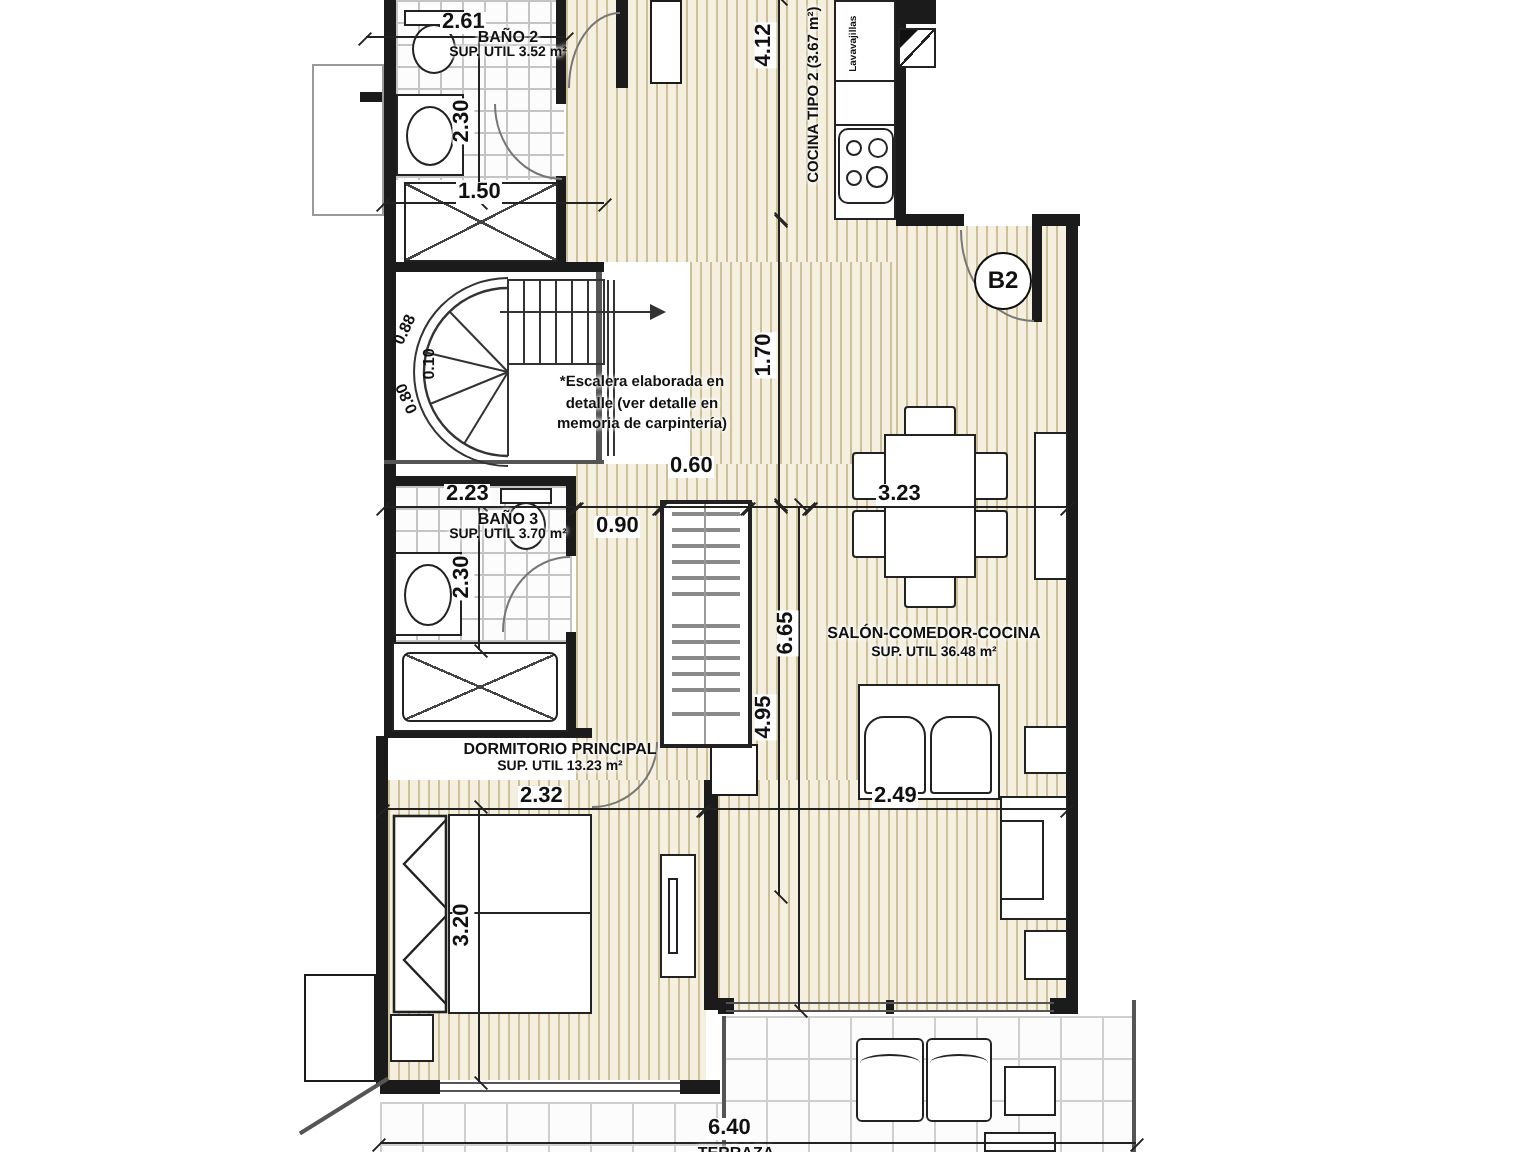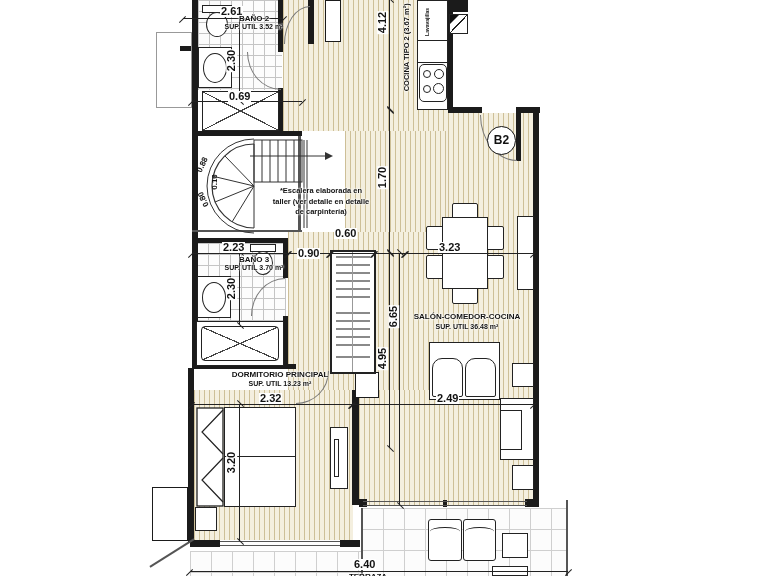--- a/index.html
+++ b/index.html
@@ -205,23 +205,23 @@
   <div class="dimh" style="left:190px;top:571px;width:378px;"></div>
   <div class="dimv" style="left:239px;top:18px;height:83px;"></div>
   <div class="dimv" style="left:239px;top:253px;height:72px;"></div>
   <div class="dimv" style="left:239px;top:404px;height:137px;"></div>
   <div class="dimv" style="left:389px;top:0;height:110px;"></div>
   <div class="dimv" style="left:389px;top:110px;height:143px;"></div>
   <div class="dimv" style="left:389px;top:253px;height:195px;"></div>
   <div class="dimv" style="left:399px;top:253px;height:252px;"></div>
 
   <div class="dlab" style="left:220px;top:6px;">2.61</div>
-  <div class="dlab" style="left:228px;top:91px;">0.69</div>
+  <div class="dlab" style="left:228px;top:91px;">1.50</div>
   <div class="dlab" style="left:222px;top:242px;">2.23</div>
-  <div class="dlab" style="left:297px;top:248px;text-align:right;">0.90</div>
+  <div class="dlab" style="left:297px;top:258px;text-align:right;">0.90</div>
   <div class="dlab" style="left:334px;top:228px;">0.60</div>
   <div class="dlab" style="left:438px;top:242px;">3.23</div>
   <div class="dlab" style="left:259px;top:393px;">2.32</div>
   <div class="dlab" style="left:436px;top:393px;">2.49</div>
   <div class="dlab" style="left:353px;top:559px;">6.40</div>
   <div class="dlabv" style="left:220px;top:55px;">2.30</div>
   <div class="dlabv" style="left:220px;top:283px;">2.30</div>
   <div class="dlabv" style="left:220px;top:457px;">3.20</div>
   <div class="dlabv" style="left:371px;top:17px;">4.12</div>
   <div class="dlabv" style="left:371px;top:172px;">1.70</div>
@@ -232,16 +232,16 @@
   <div class="rlab" style="left:210px;top:23px;width:88px;font-size:7px;">SUP. UTIL 3.52 m²</div>
   <div class="rlab" style="left:210px;top:255px;width:88px;font-size:8px;">BAÑO 3</div>
   <div class="rlab" style="left:208px;top:264px;width:92px;font-size:7px;">SUP. UTIL 3.70 m²</div>
   <div class="rlab" style="left:230px;top:370px;width:100px;font-size:8px;">DORMITORIO PRINCIPAL</div>
   <div class="rlab" style="left:230px;top:380px;width:100px;font-size:7px;">SUP. UTIL 13.23 m²</div>
   <div class="rlab" style="left:410px;top:312px;width:114px;font-size:8px;">SALÓN-COMEDOR-COCINA</div>
   <div class="rlab" style="left:410px;top:323px;width:114px;font-size:7px;">SUP. UTIL 36.48 m²</div>
   <div class="rlab" style="left:360px;top:43px;width:95px;font-size:7.5px;transform:rotate(-90deg);text-align:center;">COCINA TIPO 2 (3.67 m²)</div>
   <div class="rlab" style="left:410px;top:19px;width:36px;font-size:5px;transform:rotate(-90deg);">Lavavajillas</div>
   <div class="rlab" style="left:338px;top:572px;width:60px;font-size:8px;">TERRAZA</div>
-  <div class="rlab" style="left:270px;top:186px;width:102px;font-size:7.5px;white-space:normal;line-height:1.4;">*Escalera elaborada en taller (ver detalle en detalle de carpintería)</div>
+  <div class="rlab" style="left:270px;top:186px;width:102px;font-size:7.5px;white-space:normal;line-height:1.4;">*Escalera elaborada en detalle (ver detalle en memoria de carpintería)</div>
   <div class="badge" style="left:487px;top:126px;">B2</div>
 
 </div>
 
 </body></html>

